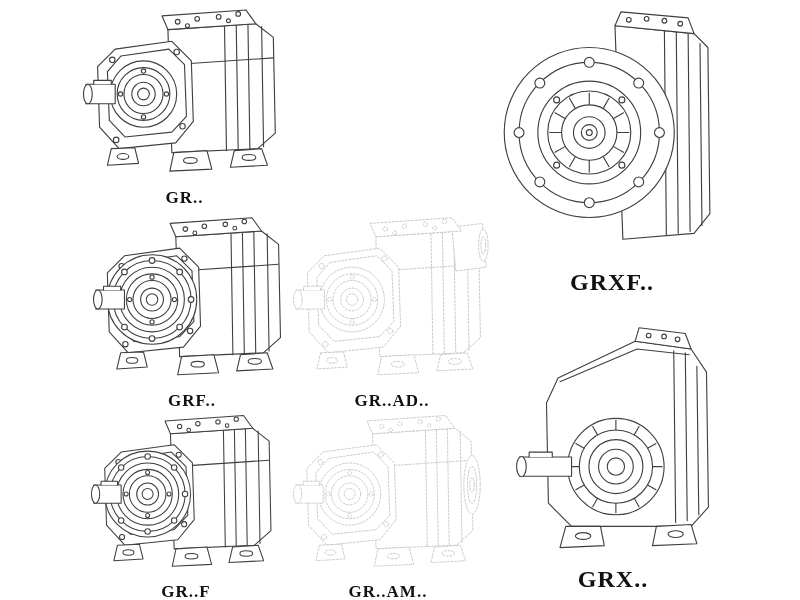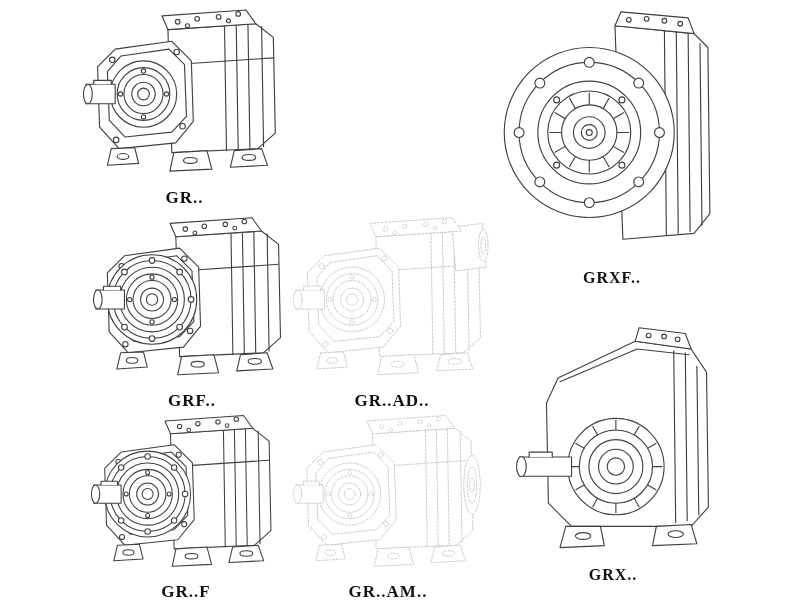--- a/index.html
+++ b/index.html
@@ -26,21 +26,21 @@
     stroke-width:1;
   }
   .caption{
     font-weight:700;
     color:var(--label);
     font-size:17px;
     letter-spacing:1px;
     margin-top:3px;
     white-space:nowrap;
   }
-  .caption.big{font-size:16px;}
+  .caption.big{font-size:24px;}
   .defs-holder{position:absolute;width:0;height:0;overflow:hidden;}
 </style>
 </head>
 <body>
 
 <svg class="defs-holder" aria-hidden="true">
   <defs>
 
     <g id="p-body">
       <polygon points="88,26 178,20 196,34 198,132 180,148 92,152" fill="#ffffff"></polygon>

